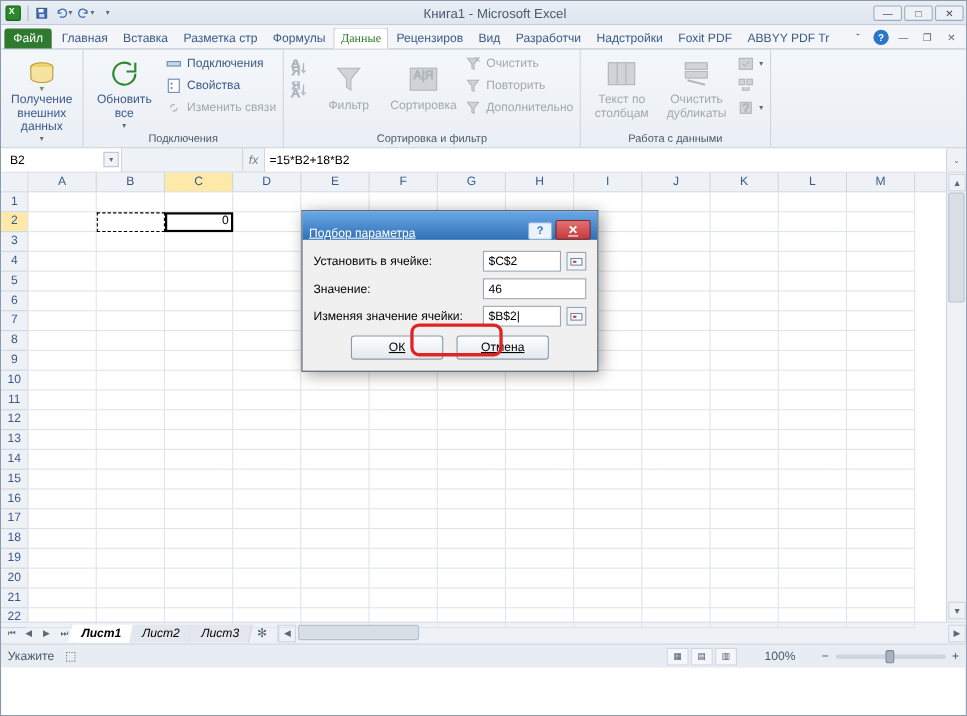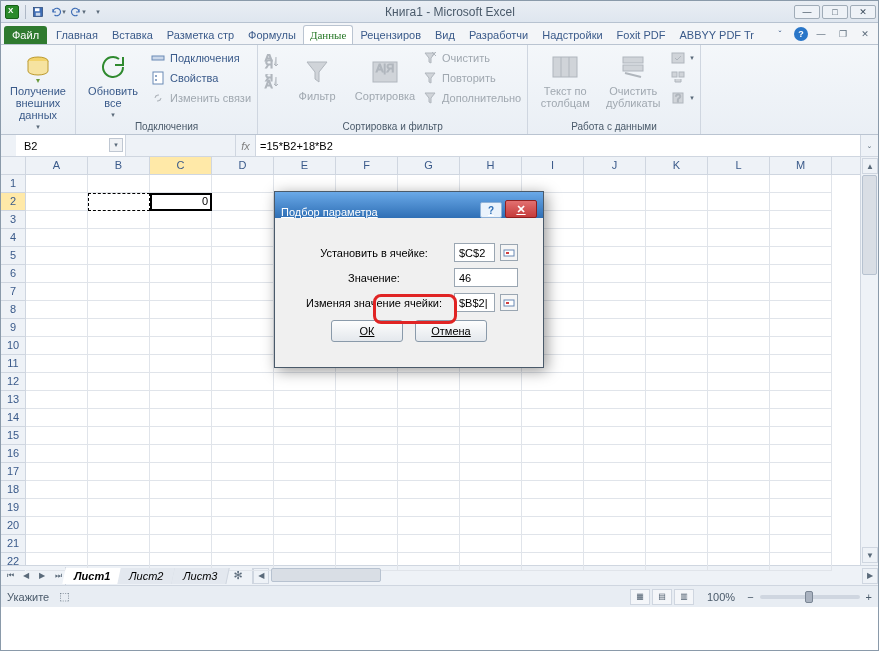--- a/index.html
+++ b/index.html
@@ -35,21 +35,21 @@
 .bigbtn .ic { width: 32px; height: 32px; margin-bottom: 2px; display:flex; align-items:center; justify-content:center; }
 .bigbtn.disabled, .smallbtn.disabled { color: #a0a8b0; }
 .bigbtn.disabled .ic svg *, .smallbtn.disabled .ic svg * { stroke: #b0b6bd !important; fill: #d0d4d9 !important; }
 .smallcol { display: flex; flex-direction: column; gap: 2px; padding-top: 2px; }
 .smallbtn { display: flex; align-items: center; gap: 4px; color: #3a5a8a; padding: 1px 2px; white-space: nowrap; }
 .smallbtn .ic { width: 16px; height: 16px; display:flex; align-items:center; justify-content:center; }
 .dd-caret { font-size:7px; color:#5a6a7a; }
 
 
 .fbar { height: 22px; border-bottom: 1px solid #cfd6e0; display: flex; align-items: stretch; background: #eef2f7; }
-.namebox { width: 110px; border-right: 1px solid #cfd6e0; background: #fff; display: flex; align-items: center; padding: 0 8px; font-weight: 400; position:relative;margin-left:15px; }
+.namebox { width: 110px; border-right: 1px solid #cfd6e0; background: #fff; display: flex; align-items: center; padding: 0 8px; font-weight: 400; position:relative; }
 .namebox .dd { position:absolute; right:2px; top:3px; width:14px; height:14px; border:1px solid #bfc7d2; background:#f0f2f5; display:flex;align-items:center;justify-content:center;font-size:7px;color:#5a6a7a; }
 .fbar-gap { width: 110px; border-right: 1px solid #cfd6e0; }
 .fx { width: 20px; border-right: 1px solid #cfd6e0; display:flex; align-items:center; justify-content:center; color:#808080; font-style:italic; }
 .formula { flex:1; background:#fff; display:flex; align-items:center; padding:0 4px; }
 .fbar-expand { width:18px; border-left:1px solid #cfd6e0; display:flex;align-items:center;justify-content:center; font-size:7px; color:#5a6a7a; }
 
 
 .grid-area { position: relative; height: 408px; display: flex; }
 .corner { width: 25px; height: 18px; background: #eef2f7; border-right:1px solid #cfd6e0; border-bottom:1px solid #cfd6e0; }
 .colheads { position:absolute; left:25px; top:0; right:18px; height:18px; display:flex; background:#eef2f7; border-bottom:1px solid #cfd6e0; }
@@ -87,28 +87,28 @@
 .viewbtn{width:20px;height:16px;border:1px solid #cfd6e0;background:#f4f6f9;margin:0 1px;display:flex;align-items:center;justify-content:center;font-size:8px}
 .zoom-slider{width:100px;height:4px;background:#cfd6e0;margin:0 6px;position:relative;border-radius:2px}
 .zoom-slider .knob{position:absolute;left:45px;top:-4px;width:8px;height:12px;background:#aab3c0;border:1px solid #7a8694;border-radius:2px}
 
 
 .dialog { position:absolute; top:190px; left:273px; width:270px; background:#f0f0f0; border:1px solid #4a5a6a; box-shadow: 3px 3px 14px rgba(0,0,0,.4); }
 .dlg-title { height:26px; background: linear-gradient(#6aa9e8,#2f6fb5); display:flex; align-items:flex-end; padding:0 6px; color:#fff; font-weight:400;text-decoration:underline; }
 .dlg-title .t { flex:1; }
 .dlg-title .hbtn{width:22px;height:16px;background:#eaf3fc;border:1px solid #8fb2d8;border-radius:2px;margin-left:3px;display:flex;align-items:center;justify-content:center;color:#2f6fb5;font-weight:bold;font-size:10px}
 .dlg-title .xbtn{width:32px;height:18px;background:linear-gradient(#e27070,#c53b3b);border:1px solid #8f1f1f;border-radius:2px;margin-left:3px;display:flex;align-items:center;justify-content:center;color:#fff;font-weight:bold;font-size:11px}
-.dlg-body { padding:25px;text-align:center; }
+.dlg-body { padding:10px; }
 .dlg-row { display:flex; align-items:center; margin-bottom:6px; gap:6px; }
 .dlg-row label{ width:148px; color:#000; }
 .dlg-inp { flex:1; height:19px; border:1px solid #9aa6b2; background:#fff; padding:0 4px; display:flex; align-items:center; }
 .ref-btn { width:18px; height:17px; border:1px solid #9aa6b2; background:#f5f5f5; display:flex; align-items:center; justify-content:center; margin-left:-1px; }
 .ref-btn svg{width:12px;height:12px}
 .dlg-btns { display:flex; justify-content:center; gap:12px; margin-top:8px; }
-.dlg-btn { width:72px; height:22px; border:1px solid #8a9aaa; background:linear-gradient(#fdfdfd,#e4e8ed); border-radius:3px; display:flex;align-items:center;justify-content:center;text-decoration:underline; }
+.dlg-btn { width:84px; height:22px; border:1px solid #8a9aaa; background:linear-gradient(#fdfdfd,#e4e8ed); border-radius:3px; display:flex;align-items:center;justify-content:center;text-decoration:underline; }
 .ok-highlight { position:absolute; border:3px solid #e02424; border-radius:8px; pointer-events:none; }
 </style>
 </head>
 <body>
 
 <div class="window">
 
   <div class="titlebar">
     <span class="excel-icon"></span>
     <span class="divider"></span>
@@ -777,21 +777,21 @@
     </div>
   </div>
 
   <div class="status">
     <span>Укажите</span>
     <span style="margin-left:10px">⬚</span>
     <span class="spacer"></span>
     <span class="viewbtn">▦</span>
     <span class="viewbtn">▤</span>
     <span class="viewbtn">▥</span>
-    <span style="margin:0 12px">100%</span>
+    <span style="margin:0 24px">100%</span>
     <span>−</span>
     <div class="zoom-slider">
         <div class="knob"></div>
       </div>
     <span>+</span>
   </div>
 
   <div class="dialog">
     <div class="dlg-title">
       <span class="t">Подбор параметра</span>

